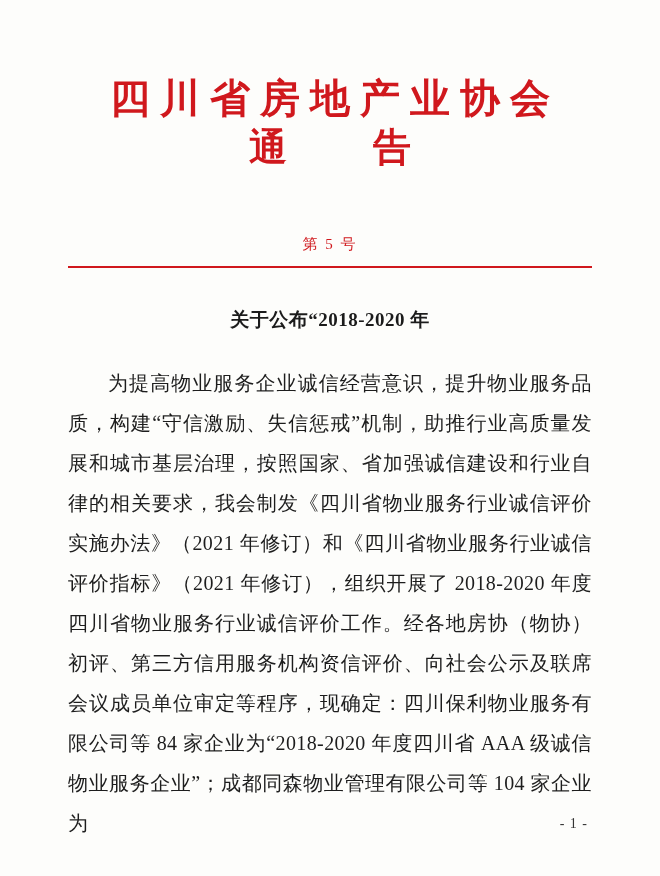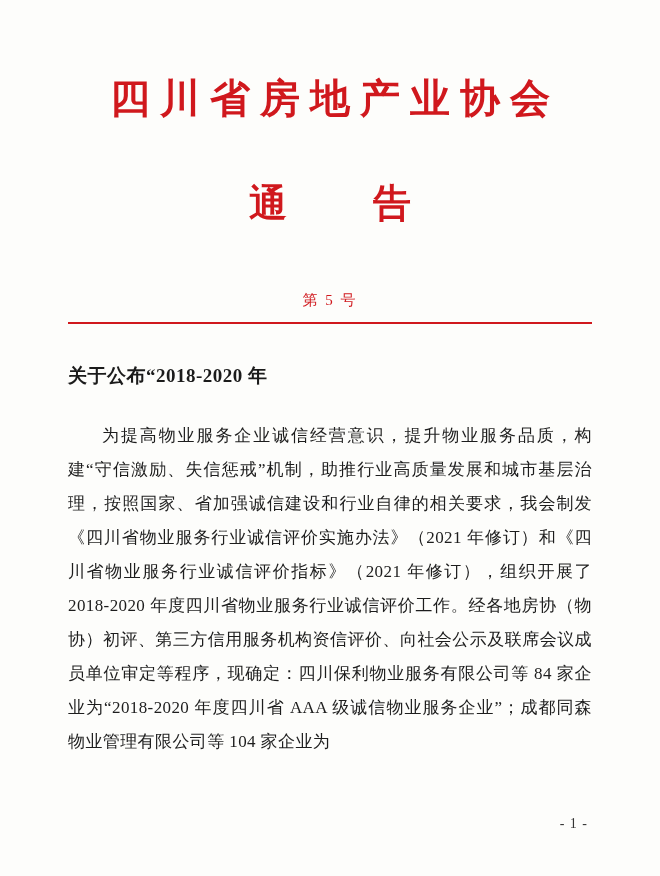--- a/index.html
+++ b/index.html
@@ -32,50 +32,50 @@
     text-indent: 10px;
     font-family: "DejaVu Serif", "Liberation Serif", serif;
   }
   .doc-type {
     text-align: center;
     color: #d0181d;
     font-weight: bold;
     font-size: 38px;
     letter-spacing: 24px;
     text-indent: 24px;
-    margin-top: 56px;
     font-family: "DejaVu Serif", "Liberation Serif", serif;
   }
   .doc-number {
     text-align: center;
     color: #d0181d;
     font-size: 15px;
     margin-top: 62px;
     letter-spacing: 2px;
   }
   .red-rule {
     height: 2px;
     background: #d0181d;
     margin-top: 12px;
     width: 100%;
   }
   .doc-title {
+    text-align: center;
     color: #1b1b1b;
     font-weight: bold;
     font-size: 19px;
     line-height: 1.85;
     margin-top: 34px;
     letter-spacing: 0.5px;
   }
   .doc-title .line {
     display: block;
   }
   .doc-body {
     margin-top: 26px;
-    font-size: 17px;
+    font-size: 20px;
     line-height: 2.0;
     color: #1d1d1d;
     text-align: justify;
     letter-spacing: 0.4px;
   }
   .doc-body p {
     margin: 0;
     text-indent: 2em;
   }
   .page-number {

